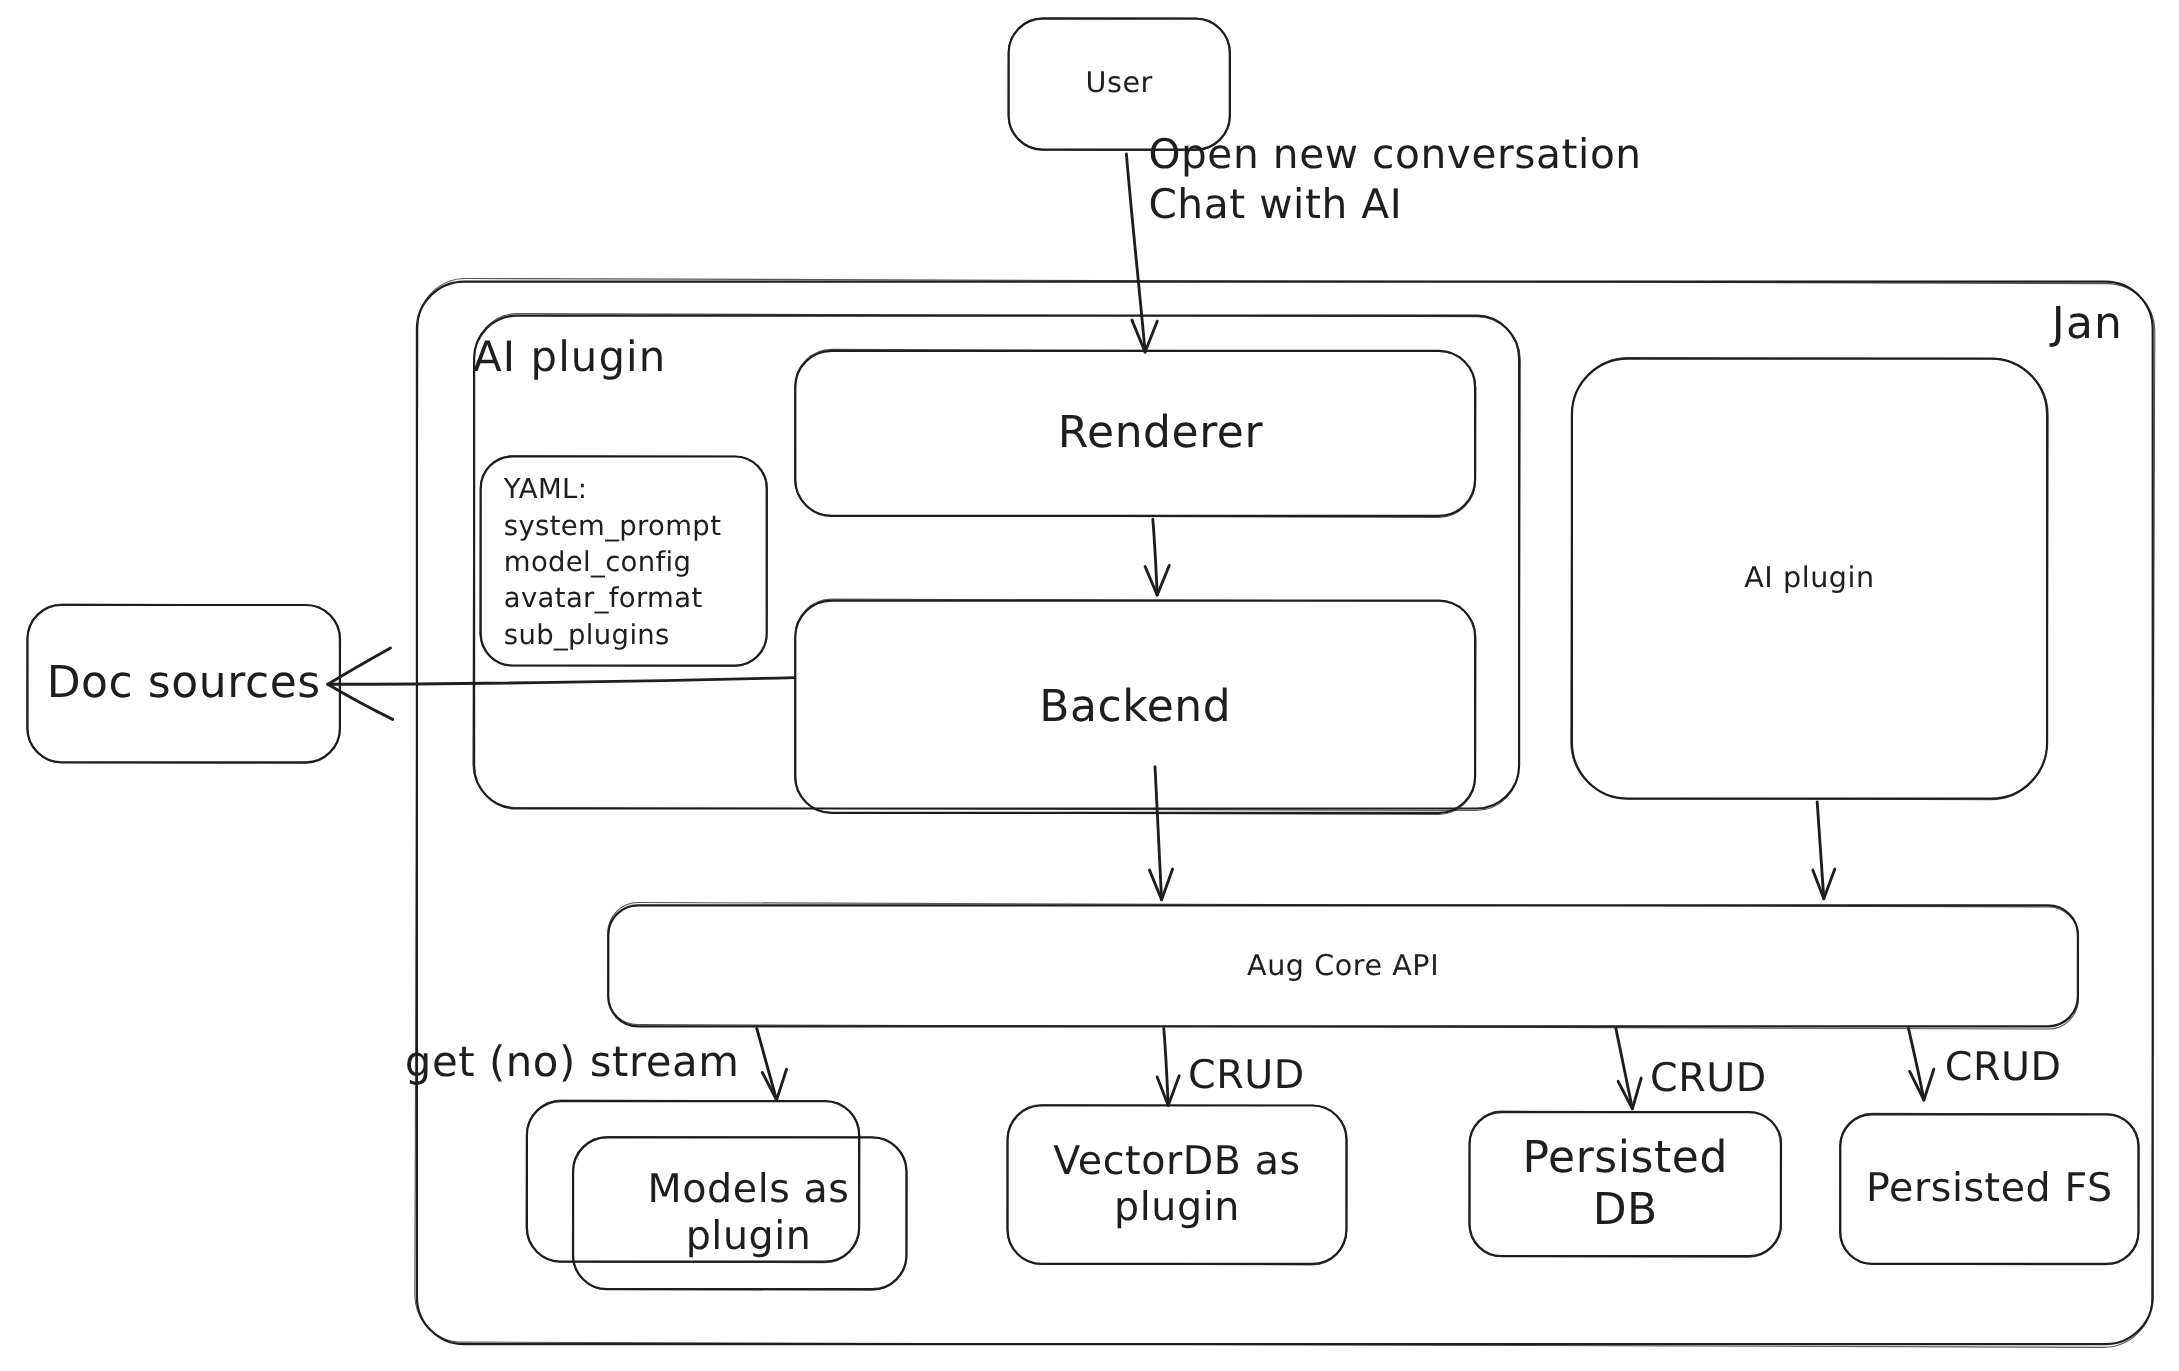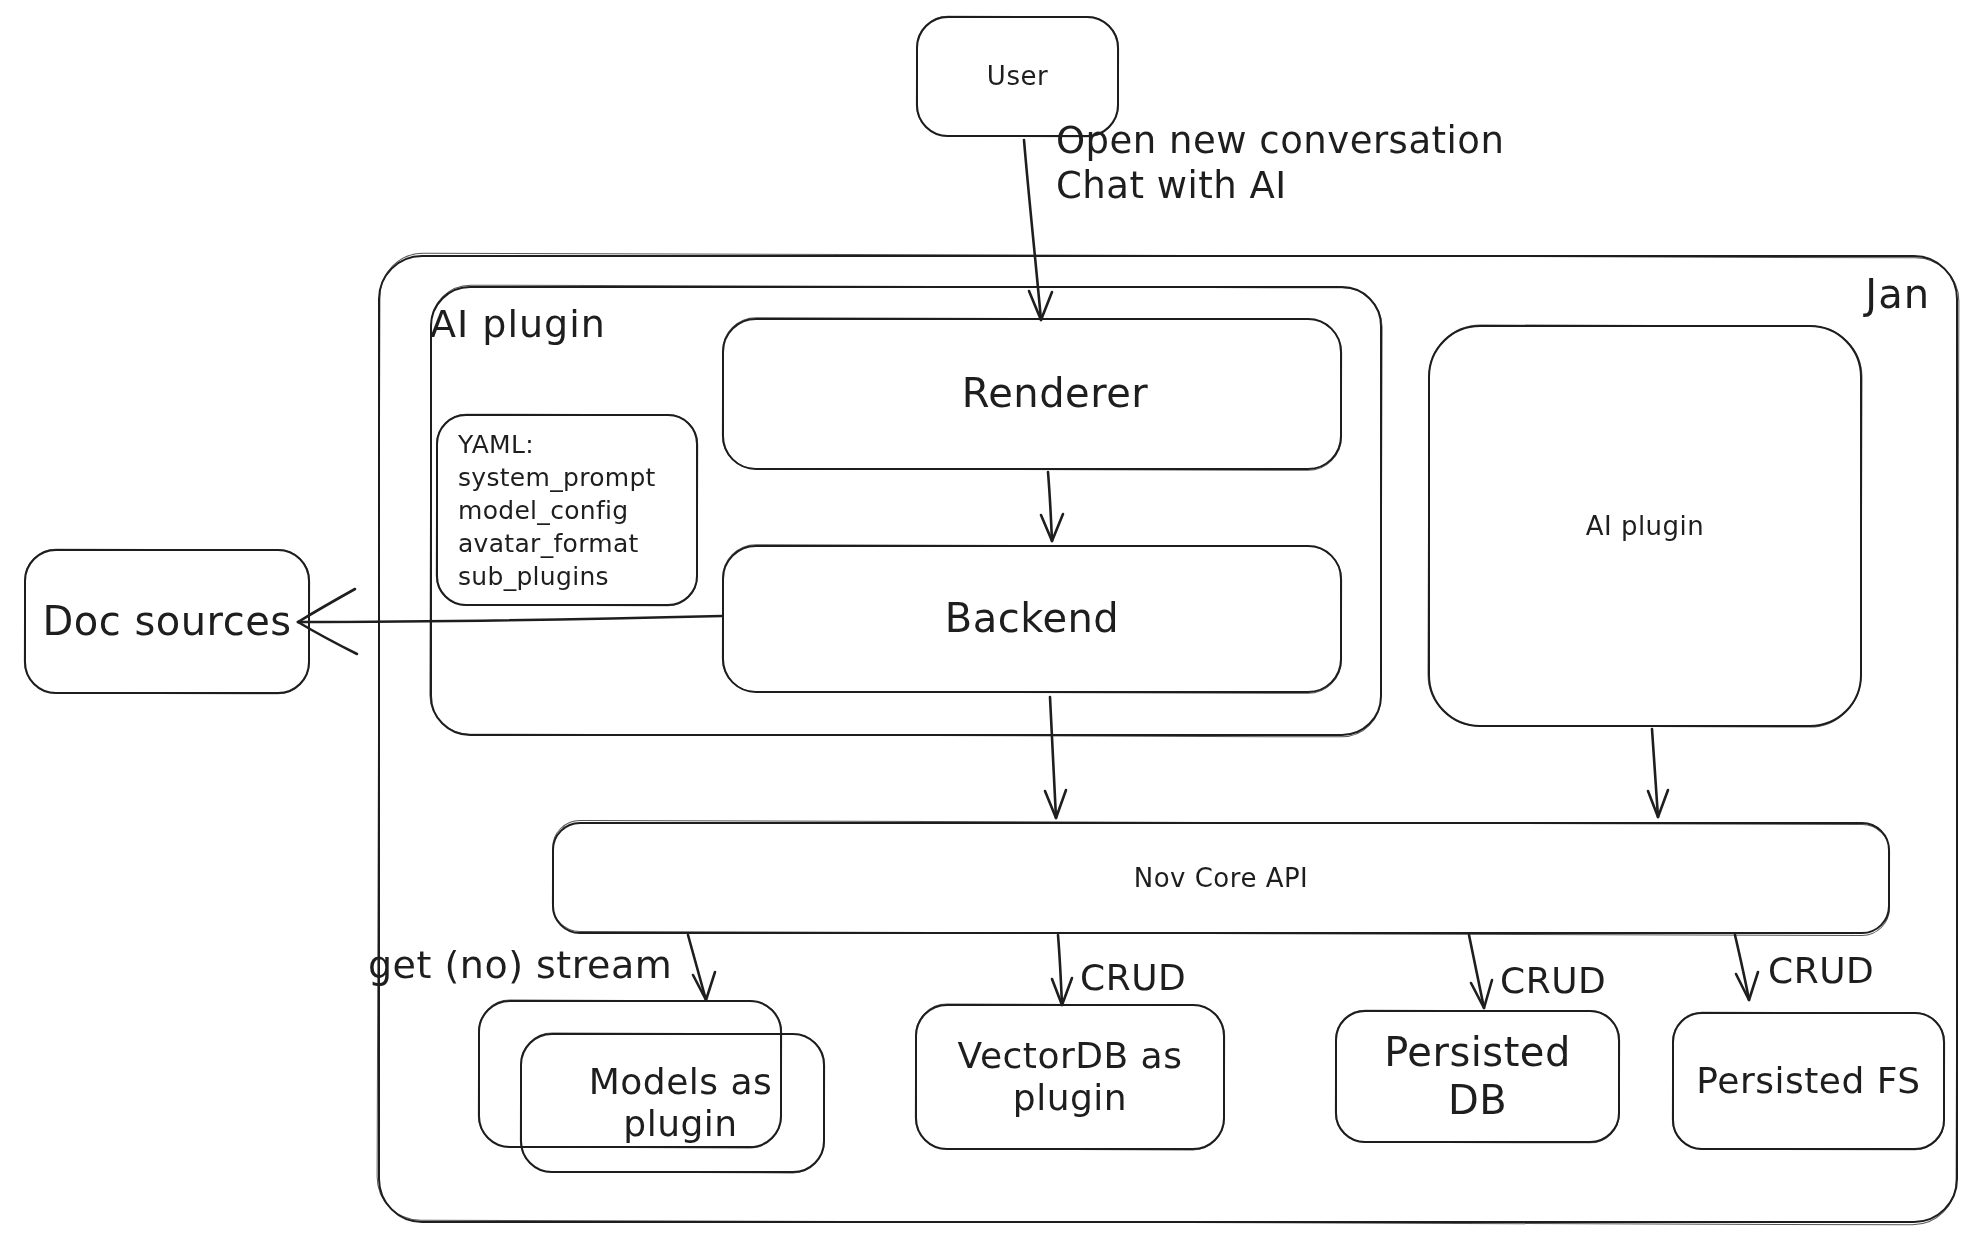--- a/index.html
+++ b/index.html
@@ -70,21 +70,21 @@
 </style>
 </head>
 <body>
 
 <div class="canvas">
 
   <div class="box" style="left:916px;top:16px;width:203px;height:121px;border-radius:32px;">
     <span class="lbl">User</span>
   </div>
 
-  <div class="edge-label" style="left:1044px;top:118px;margin-left:12px;">
+  <div class="edge-label" style="left:1044px;top:118px;">
     <div>Open new conversation</div>
     <div>Chat with AI</div>
   </div>
 
   <div class="box" style="left:378px;top:255px;width:1580px;height:968px;border-radius:44px;">
     <span class="container-lbl" style="right:26px;top:14px;">Jan</span>
   </div>
 
   <div class="box" style="left:430px;top:286px;width:952px;height:450px;border-radius:40px;">
     <span class="container-lbl" style="left:-2px;top:14px;font-size:38px;">AI plugin</span>
@@ -97,34 +97,34 @@
       <span>model_config</span>
       <span>avatar_format</span>
       <span>sub_plugins</span>
     </div>
   </div>
 
   <div class="box" style="left:722px;top:318px;width:620px;height:152px;border-radius:34px;padding-left:46px;">
     <span class="lbl" style="font-size:40px;">Renderer</span>
   </div>
 
-  <div class="box" style="left:722px;top:545px;width:620px;height:148px;border-radius:34px;">
+  <div class="box" style="left:722px;top:545px;width:620px;height:195px;border-radius:34px;">
     <span class="lbl" style="font-size:40px;">Backend</span>
   </div>
 
   <div class="box" style="left:24px;top:549px;width:286px;height:145px;border-radius:32px;">
     <span class="lbl" style="font-size:40px;">Doc sources</span>
   </div>
 
   <div class="box" style="left:1428px;top:325px;width:434px;height:402px;border-radius:52px;">
     <span class="lbl">AI plugin</span>
   </div>
 
   <div class="box" style="left:552px;top:822px;width:1338px;height:112px;border-radius:28px;">
-    <span class="lbl">Nov Core API</span>
+    <span class="lbl">Aug Core API</span>
   </div>
 
   <div class="edge-label" style="left:368px;top:943px;font-size:38px;">get (no) stream</div>
 
   <div class="edge-label" style="left:1080px;top:955px;font-size:36px;">CRUD</div>
   <div class="edge-label" style="left:1500px;top:958px;font-size:36px;">CRUD</div>
   <div class="edge-label" style="left:1768px;top:948px;font-size:36px;">CRUD</div>
 
   <div class="box" style="left:478px;top:1000px;width:304px;height:148px;border-radius:32px;"></div>
   <div class="box" style="left:520px;top:1033px;width:305px;height:140px;border-radius:32px;">

